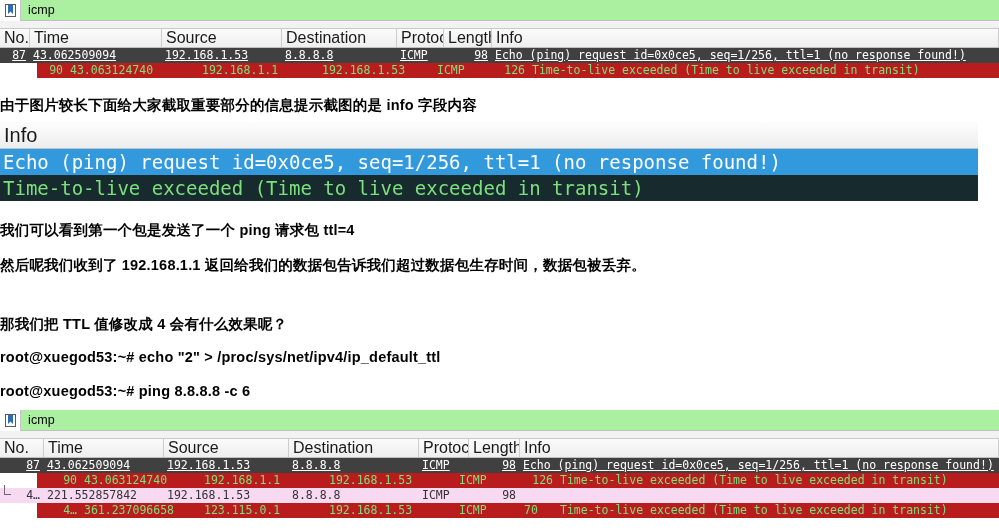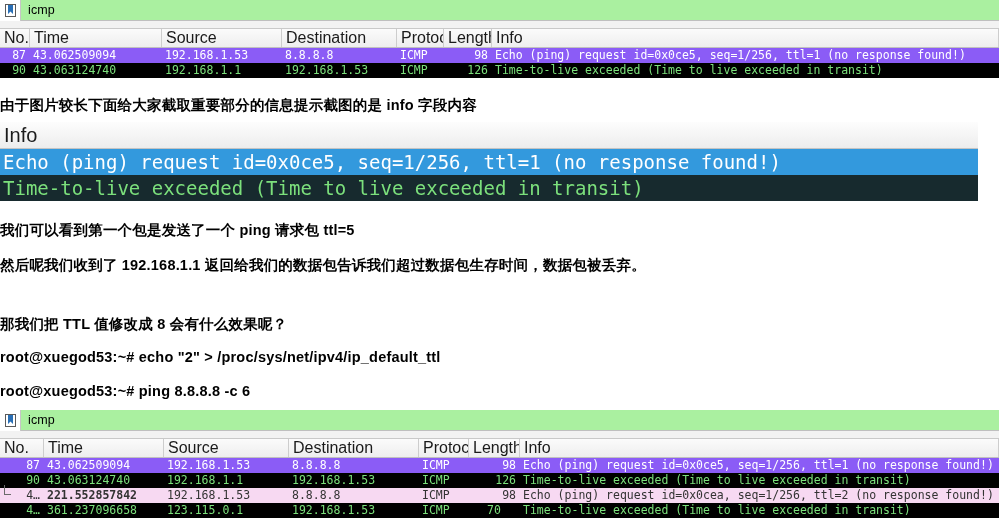--- a/index.html
+++ b/index.html
@@ -88,22 +88,22 @@
     box-sizing: border-box;
   }
   .ws-row .c {
     overflow: hidden;
     box-sizing: border-box;
     padding: 0 3px;
   }
   .ws-row .c.num  { text-align: right; padding-right: 4px; }
   .ws-row .c.len  { text-align: right; padding-right: 4px; }
 
-  .row-sel   { background: #8b5cf6; color: #ffffff; }
-  .row-dark  { background: #000000; color: #7ce07c; }
+  .row-sel   { background: #404040; color: #ffffff; text-decoration: underline; }
+  .row-dark  { background: #b91c1c; color: #7ce07c; margin-left: 37px; }
   .row-pink  { background: #f7d9f2; color: #333333; }
 
   
   .relcell {
     width: 14px;
     flex: 0 0 14px;
     position: relative;
   }
   .relcell .elbow {
     position: absolute;
@@ -220,23 +220,23 @@
 <div class="prose-line" style="top:96px;">由于图片较长下面给大家截取重要部分的信息提示截图的是 info 字段内容</div>
 
 <div class="info-panel" style="top:122px;">
   <div class="info-head">
     <span>Info</span>
   </div>
   <div class="info-line sel">Echo (ping) request  id=0x0ce5, seq=1/256, ttl=1 (no response found!)</div>
   <div class="info-line dark">Time-to-live exceeded (Time to live exceeded in transit)</div>
 </div>
 
-<div class="prose-line" style="top:221px;">我们可以看到第一个包是发送了一个 ping 请求包 ttl=5</div>
+<div class="prose-line" style="top:221px;">我们可以看到第一个包是发送了一个 ping 请求包 ttl=4</div>
 <div class="prose-line" style="top:256px;">然后呢我们收到了 192.168.1.1 返回给我们的数据包告诉我们超过数据包生存时间，数据包被丢弃。</div>
-<div class="prose-line" style="top:315px;">那我们把 TTL 值修改成 8 会有什么效果呢？</div>
+<div class="prose-line" style="top:315px;">那我们把 TTL 值修改成 4 会有什么效果呢？</div>
 <div class="prose-line" style="top:349px;">root@xuegod53:~# echo "2" &gt; /proc/sys/net/ipv4/ip_default_ttl</div>
 <div class="prose-line" style="top:383px;">root@xuegod53:~# ping 8.8.8.8 -c 6</div>
 
 <div class="ws-block" id="bottom-capture" style="top:410px;">
 
   <div class="ws-filter">
     <div class="ws-filter-icon">
       <svg width="11" height="13" viewBox="0 0 11 13" aria-hidden="true">
         <rect x="0.5" y="0.5" width="10" height="12" fill="#ffffff" stroke="#5a5a5a"></rect>
         <path d="M3 1 L8 1 L8 10 L5.5 7.6 L3 10 Z" fill="#2a6fb5"></path>
@@ -277,26 +277,25 @@
     <div class="c" style="width:50px;flex:0 0 50px;">ICMP</div>
     <div class="c len" style="width:51px;flex:0 0 51px;">126</div>
     <div class="c" style="flex:1 1 auto;">Time-to-live exceeded (Time to live exceeded in transit)</div>
   </div>
 
   <div class="ws-row row-pink">
     <div class="relcell">
       <div class="elbow"></div>
     </div>
     <div class="c num" style="width:30px;flex:0 0 30px;">4…</div>
-    <div class="c" style="width:120px;flex:0 0 120px;font-weight:bold;">221.552857842</div>
+    <div class="c" style="width:120px;flex:0 0 120px;">221.552857842</div>
     <div class="c" style="width:125px;flex:0 0 125px;">192.168.1.53</div>
     <div class="c" style="width:130px;flex:0 0 130px;">8.8.8.8</div>
     <div class="c" style="width:50px;flex:0 0 50px;">ICMP</div>
     <div class="c len" style="width:51px;flex:0 0 51px;">98</div>
-    <div class="c" style="flex:1 1 auto;">Echo (ping) request  id=0x0cea, seq=1/256, ttl=2 (no response found!)</div>
   </div>
 
   <div class="ws-row row-dark">
     <div class="relcell"></div>
     <div class="c num" style="width:30px;flex:0 0 30px;">4…</div>
     <div class="c" style="width:120px;flex:0 0 120px;">361.237096658</div>
     <div class="c" style="width:125px;flex:0 0 125px;">123.115.0.1</div>
     <div class="c" style="width:130px;flex:0 0 130px;">192.168.1.53</div>
     <div class="c" style="width:50px;flex:0 0 50px;">ICMP</div>
     <div class="c len" style="width:51px;flex:0 0 51px;text-align:center;">70</div>

